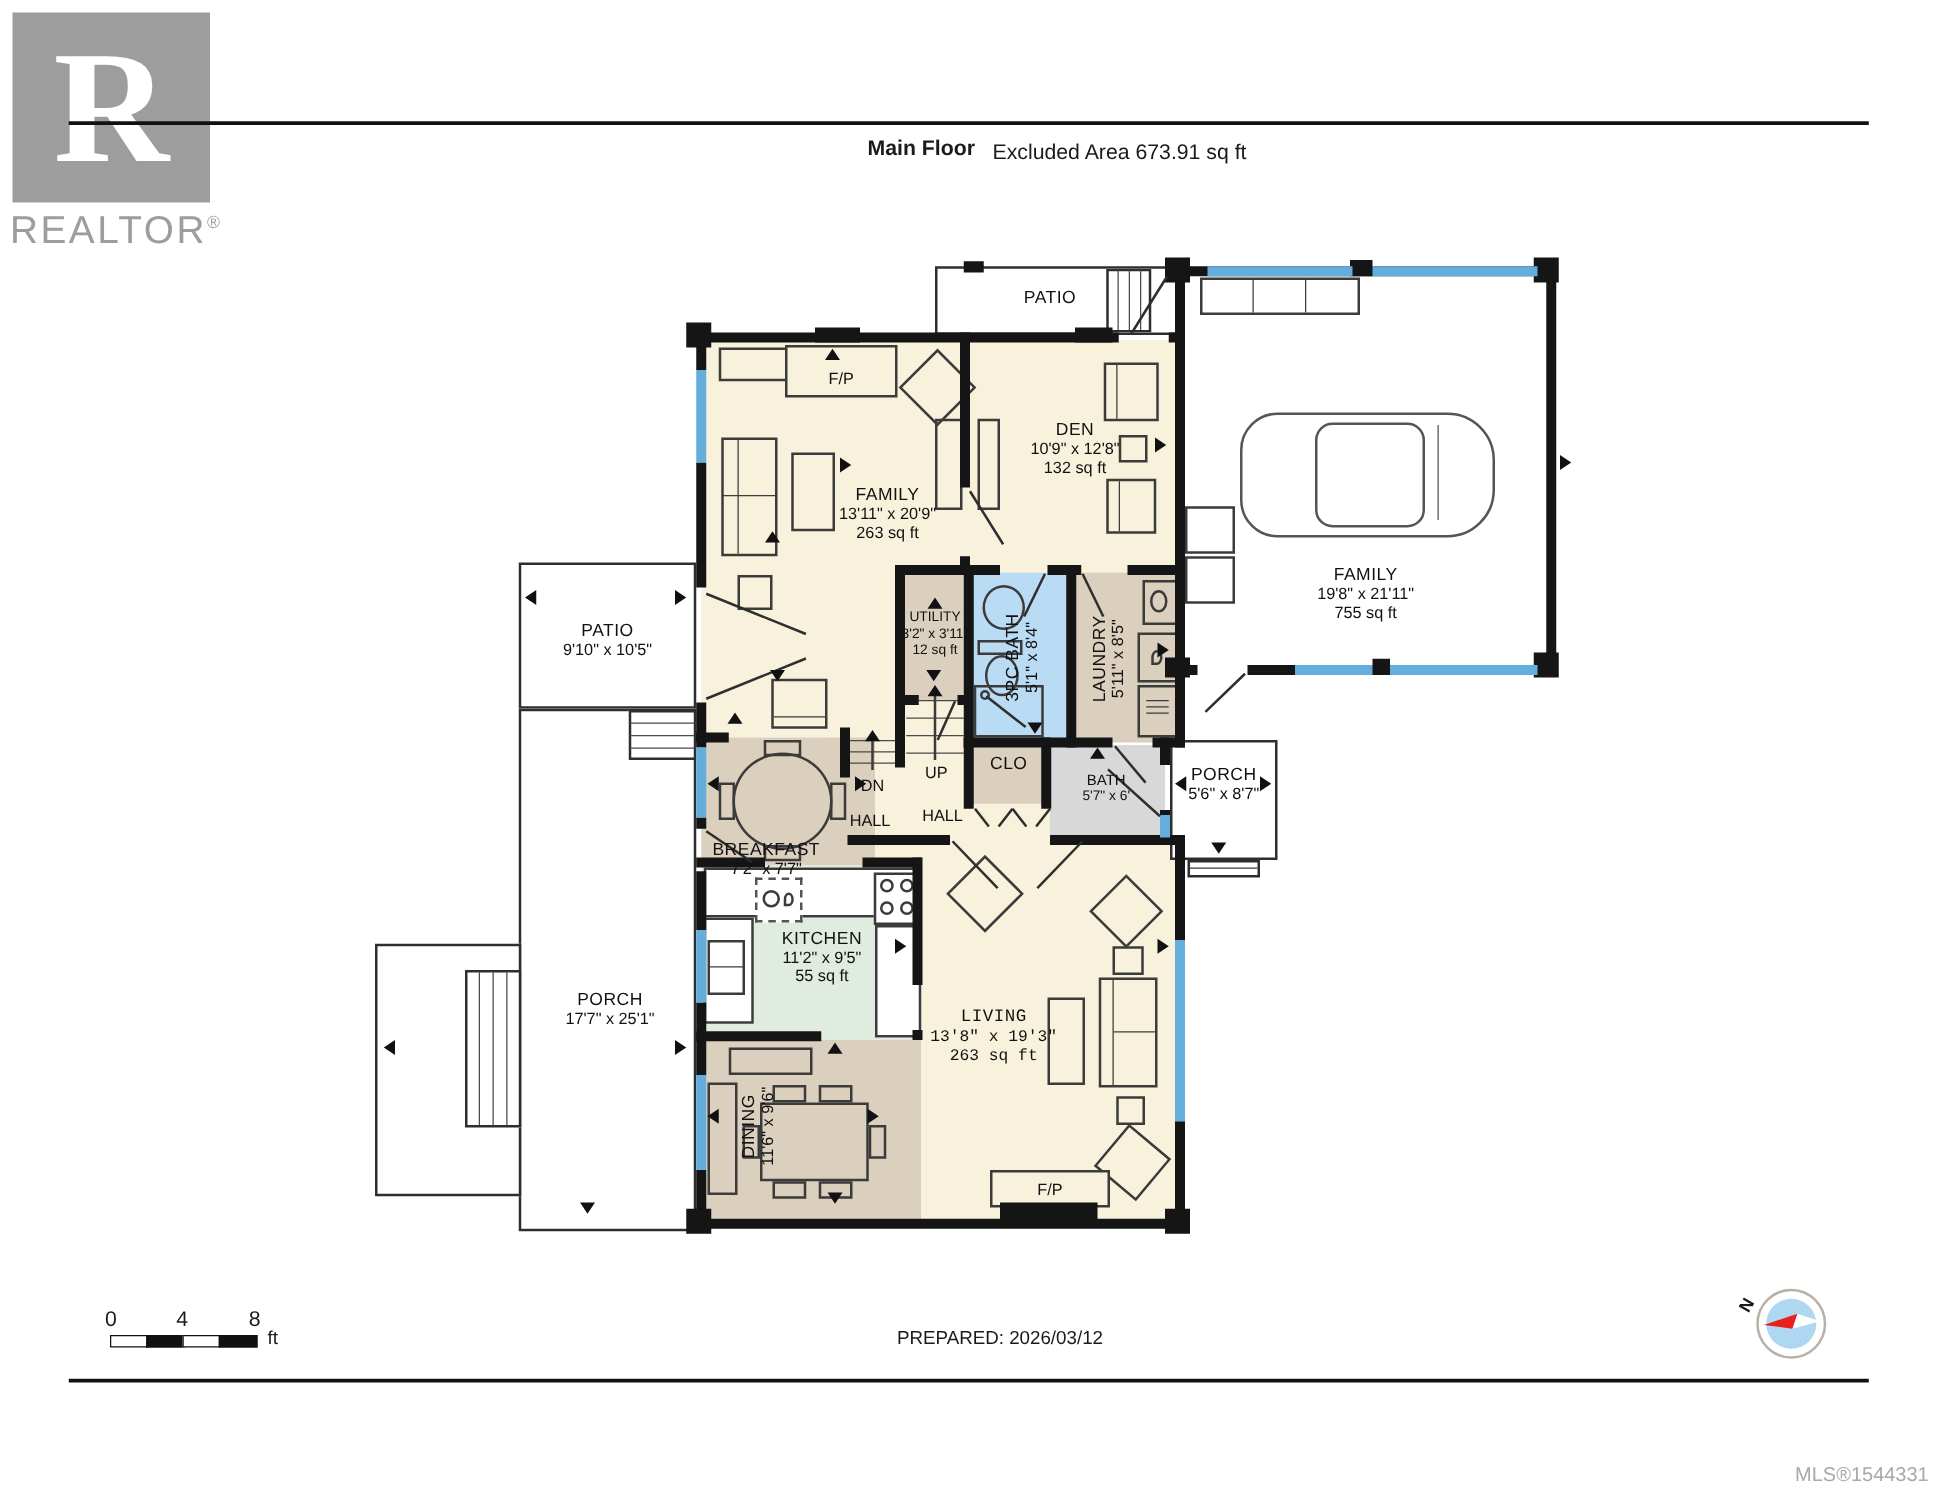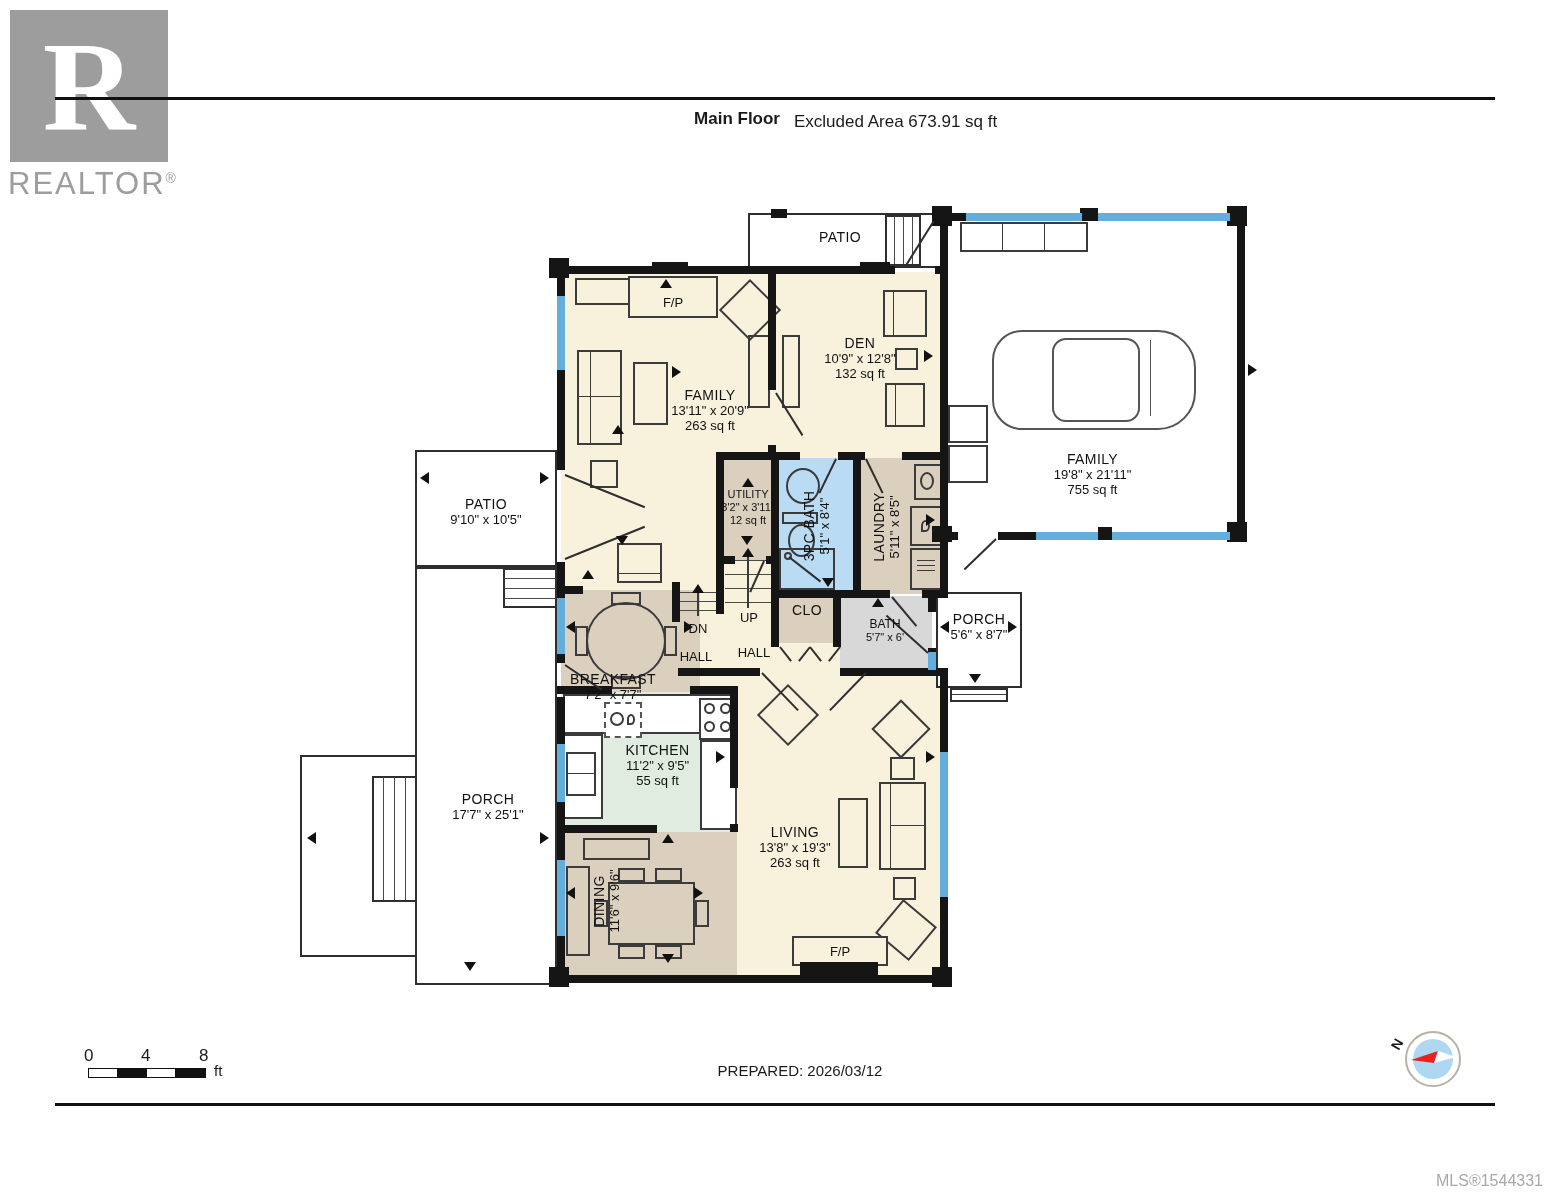--- a/index.html
+++ b/index.html
@@ -339,21 +339,21 @@
   </div>
   <div class="lbl" style="left:552px;top:672px;width:122px;">
     <div class="nm">BREAKFAST</div>
     <div>7'2" x 7'7"</div>
   </div>
   <div class="lbl" style="left:590px;top:743px;width:135px;">
     <div class="nm">KITCHEN</div>
     <div>11'2" x 9'5"</div>
     <div>55 sq ft</div>
   </div>
-  <div class="lbl" style="left:725px;top:825px;width:140px;">
+  <div class="lbl" style="left:725px;top:807px;width:140px;font-family:Liberation Mono, monospace;">
     <div class="nm">LIVING</div>
     <div>13'8" x 19'3"</div>
     <div>263 sq ft</div>
   </div>
   <div class="vwrap" style="left:578px;top:856px;width:58px;height:90px;">
     <div class="vin">
         <div class="nm">DINING</div>
         <div>11'6" x 9'6"</div>
       </div>
   </div>

